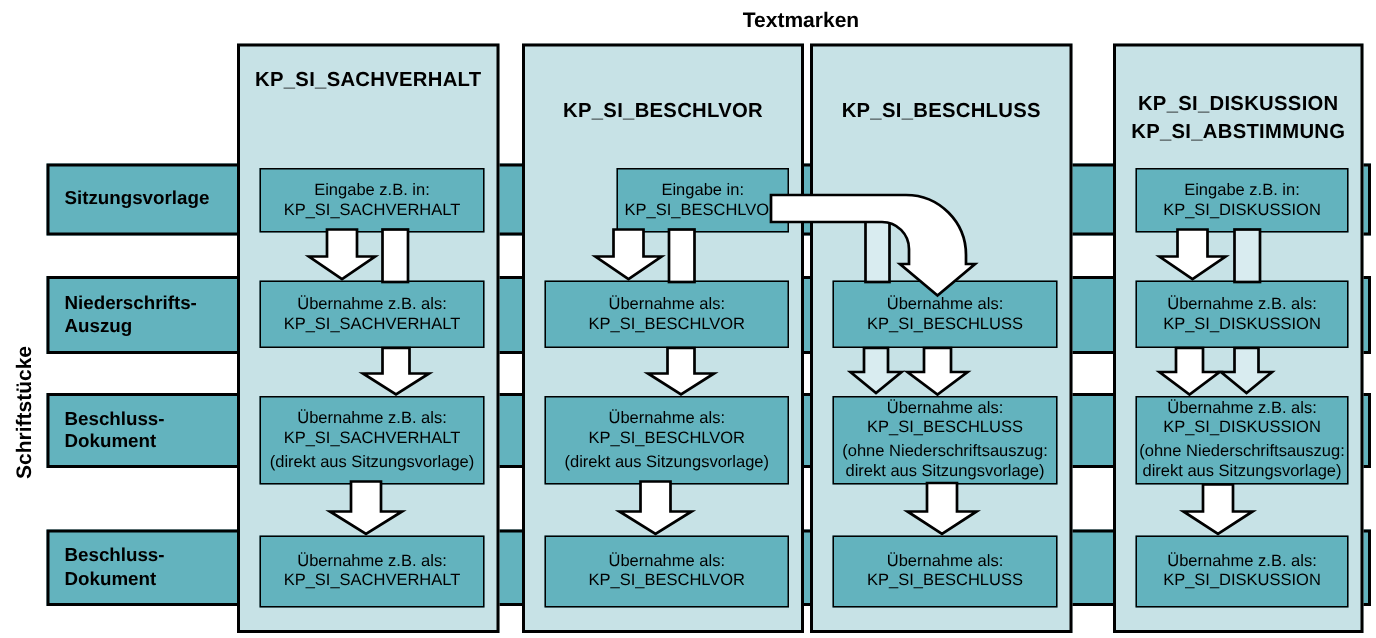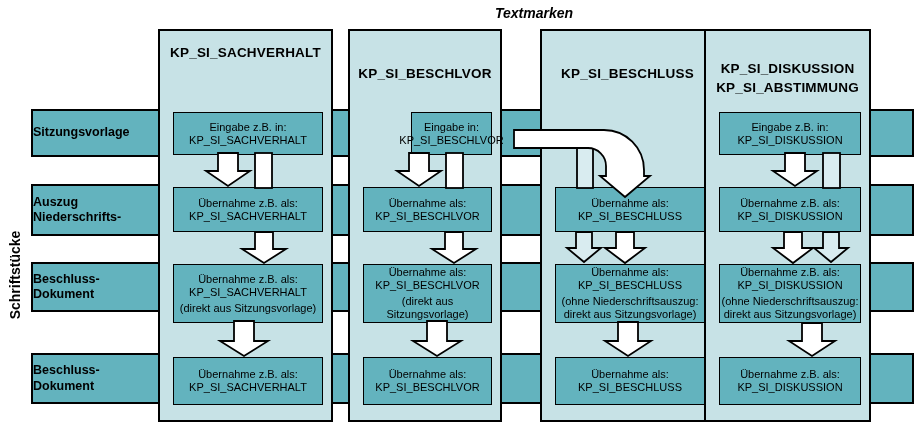--- a/index.html
+++ b/index.html
@@ -3,28 +3,28 @@
 <meta charset="utf-8">
 <style>
   :root{
     --page-bg:#ffffff; --band-teal:#63b3be; --column-bg:#c7e2e6;
     --arrow-light:#d9ecf0; --arrow-white:#ffffff; --border:#000000; --text:#000000;
   }
   html,body{margin:0;padding:0;background:var(--page-bg);}
   .canvas{position:relative;width:917px;height:425px;background:var(--page-bg);
           font-family:"Liberation Sans",sans-serif;color:var(--text);overflow:hidden;}
   .title{position:absolute;top:5px;left:173px;width:722px;text-align:center;
-         font-weight:bold;font-size:14px;font-style:italic;}
+         font-weight:bold;font-size:14px;}
   .side-wrap{position:absolute;left:0;top:180px;width:30px;height:190px;
              display:flex;align-items:center;justify-content:center;}
   .side-label{transform:rotate(-90deg);white-space:nowrap;font-weight:bold;font-size:14px;}
   .band{position:absolute;left:31px;width:883px;background:var(--band-teal);
         border:2px solid var(--border);box-sizing:border-box;z-index:1;
         display:flex;flex-direction:column;justify-content:center;}
-  .band-label{padding-left:0;font-weight:bold;font-size:12.5px;line-height:15.5px;width:130px;}
+  .band-label{padding-left:10px;font-weight:bold;font-size:12.5px;line-height:15.5px;width:130px;}
   .column{position:absolute;top:29px;height:393px;background:var(--column-bg);
           border:2px solid var(--border);box-sizing:border-box;z-index:2;}
   .col-header{position:absolute;left:0;right:0;text-align:center;font-weight:bold;
               font-size:13.5px;line-height:19px;letter-spacing:.2px;}
   .cell{position:absolute;left:13px;right:8px;background:var(--band-teal);
         border:1.5px solid var(--border);box-sizing:border-box;
         display:flex;flex-direction:column;justify-content:center;align-items:center;
         text-align:center;font-size:11px;line-height:13px;}
   .cell .note{margin-top:3px;}
   .cell .note2{margin-top:0;}
@@ -44,22 +44,22 @@
     <div class="side-label">Schriftstücke</div>
   </div>
 
   <div class="band" style="top:109px;height:48px;">
     <div class="band-label">
       <div>Sitzungsvorlage</div>
     </div>
   </div>
   <div class="band" style="top:184px;height:52px;">
     <div class="band-label">
+      <div>Niederschrifts-</div>
       <div>Auszug</div>
-      <div>Niederschrifts-</div>
     </div>
   </div>
   <div class="band" style="top:262px;height:50px;">
     <div class="band-label">
       <div>Beschluss-</div>
       <div>Dokument</div>
     </div>
   </div>
   <div class="band" style="top:353px;height:51px;">
     <div class="band-label">
@@ -84,21 +84,21 @@
       <div>Übernahme z.B. als:</div>
       <div>KP_SI_SACHVERHALT</div>
       <div class="note">(direkt aus Sitzungsvorlage)</div>
     </div>
     <div class="cell" style="top:326px;height:48px;">
       <div>Übernahme z.B. als:</div>
       <div>KP_SI_SACHVERHALT</div>
     </div>
   </div>
 
-  <div class="column" style="left:348px;width:154px;">
+  <div class="column" style="left:348px;width:188px;">
     <div class="col-header" style="top:33px;">
       <div>KP_SI_BESCHLVOR</div>
     </div>
     <div class="cell" style="top:81px;height:43px;margin-left:48px;">
       <div>Eingabe in:</div>
       <div>KP_SI_BESCHLVOR</div>
     </div>
     <div class="cell" style="top:156px;height:45px;">
       <div>Übernahme als:</div>
       <div>KP_SI_BESCHLVOR</div>
@@ -127,21 +127,21 @@
       <div>KP_SI_BESCHLUSS</div>
       <div class="note">(ohne Niederschriftsauszug:</div>
       <div class="note2">direkt aus Sitzungsvorlage)</div>
     </div>
     <div class="cell" style="top:326px;height:48px;">
       <div>Übernahme als:</div>
       <div>KP_SI_BESCHLUSS</div>
     </div>
   </div>
 
-  <div class="column" style="left:704px;width:167px;">
+  <div class="column" style="left:742px;width:167px;">
     <div class="col-header" style="top:28px;">
       <div>KP_SI_DISKUSSION</div>
       <div>KP_SI_ABSTIMMUNG</div>
     </div>
     <div class="cell" style="top:81px;height:43px;">
       <div>Eingabe z.B. in:</div>
       <div>KP_SI_DISKUSSION</div>
     </div>
     <div class="cell" style="top:156px;height:45px;">
       <div>Übernahme z.B. als:</div>

